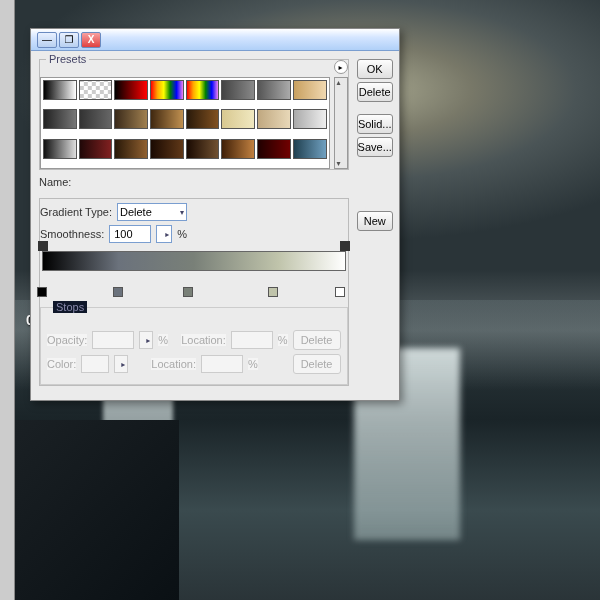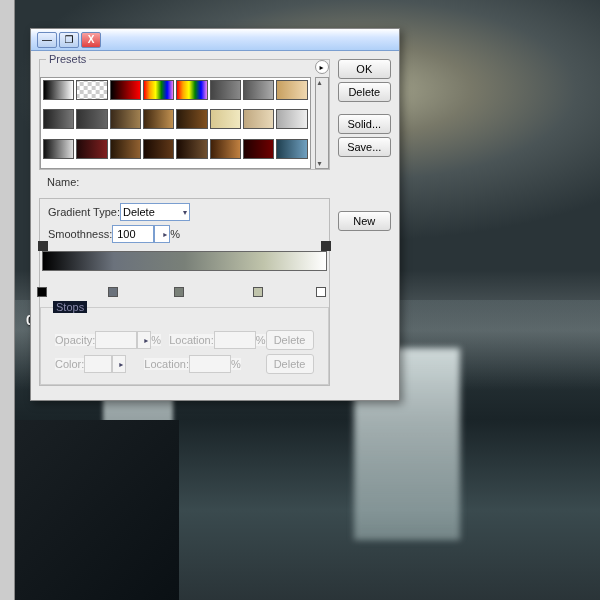--- a/index.html
+++ b/index.html
@@ -23,21 +23,21 @@
   .btn { height:20px; border:1px solid #888; background:linear-gradient(180deg,#fdfdfd,#e0e0e0); border-radius:3px; display:flex; align-items:center; justify-content:center; cursor:default; }
   .fieldset { border:1px solid #bbb; margin-bottom:6px; position:relative; }
   .fieldset .legend { position:absolute; top:-7px; left:6px; background:#ebebeb; padding:0 3px; color:#446; }
   .presets-inner { display:flex; gap:4px; }
   .swatch-grid { flex:1; background:#fff; border:1px solid #999; padding:2px; display:grid; grid-template-columns:repeat(8,1fr); gap:2px; height:92px; overflow:hidden; }
   .sw { width:100%; height:20px; border:1px solid #555; }
   .scroll { width:14px; background:#e8e8e8; border:1px solid #999; position:relative; }
   .scroll::before { content:'▴'; position:absolute; top:0; left:2px; font-size:8px; color:#555; }
   .scroll::after  { content:'▾'; position:absolute; bottom:0; left:2px; font-size:8px; color:#555; }
   .menu-arrow { width:14px; height:14px; border:1px solid #999; border-radius:50%; background:#fff; margin-left:auto; display:flex; align-items:center; justify-content:center; font-size:8px; }
-  .row { display:flex; align-items:center; margin:4px 8px; }
+  .row { display:flex; align-items:center; gap:5px; margin:4px 0; }
   .lbl { color:#333; }
   .input { border:1px solid #7a9ed0; background:#fff; height:18px; padding:0 4px; }
   .small { width:42px; }
   .select { border:1px solid #7a9ed0; background:#fff; height:18px; padding:0 2px; display:flex; align-items:center; gap:4px; }
   .select .arr { margin-left:auto; color:#446; font-size:8px; }
   .gradbar-wrap { position:relative; height:36px; margin:8px 2px 20px; }
   .gradbar { height:20px; border:1px solid #666; background:linear-gradient(90deg,#000 0%,#6b727c 25%,#798078 50%,#c0c4ab 78%,#ffffff 100%); }
   .opstop { position:absolute; top:-10px; width:10px; height:10px; background:#333; }
   .opstop.l { left:-4px; } .opstop.r { right:-4px; }
   .cstop { position:absolute; bottom:-10px; width:10px; height:10px; background:#888; border:1px solid #555; }

